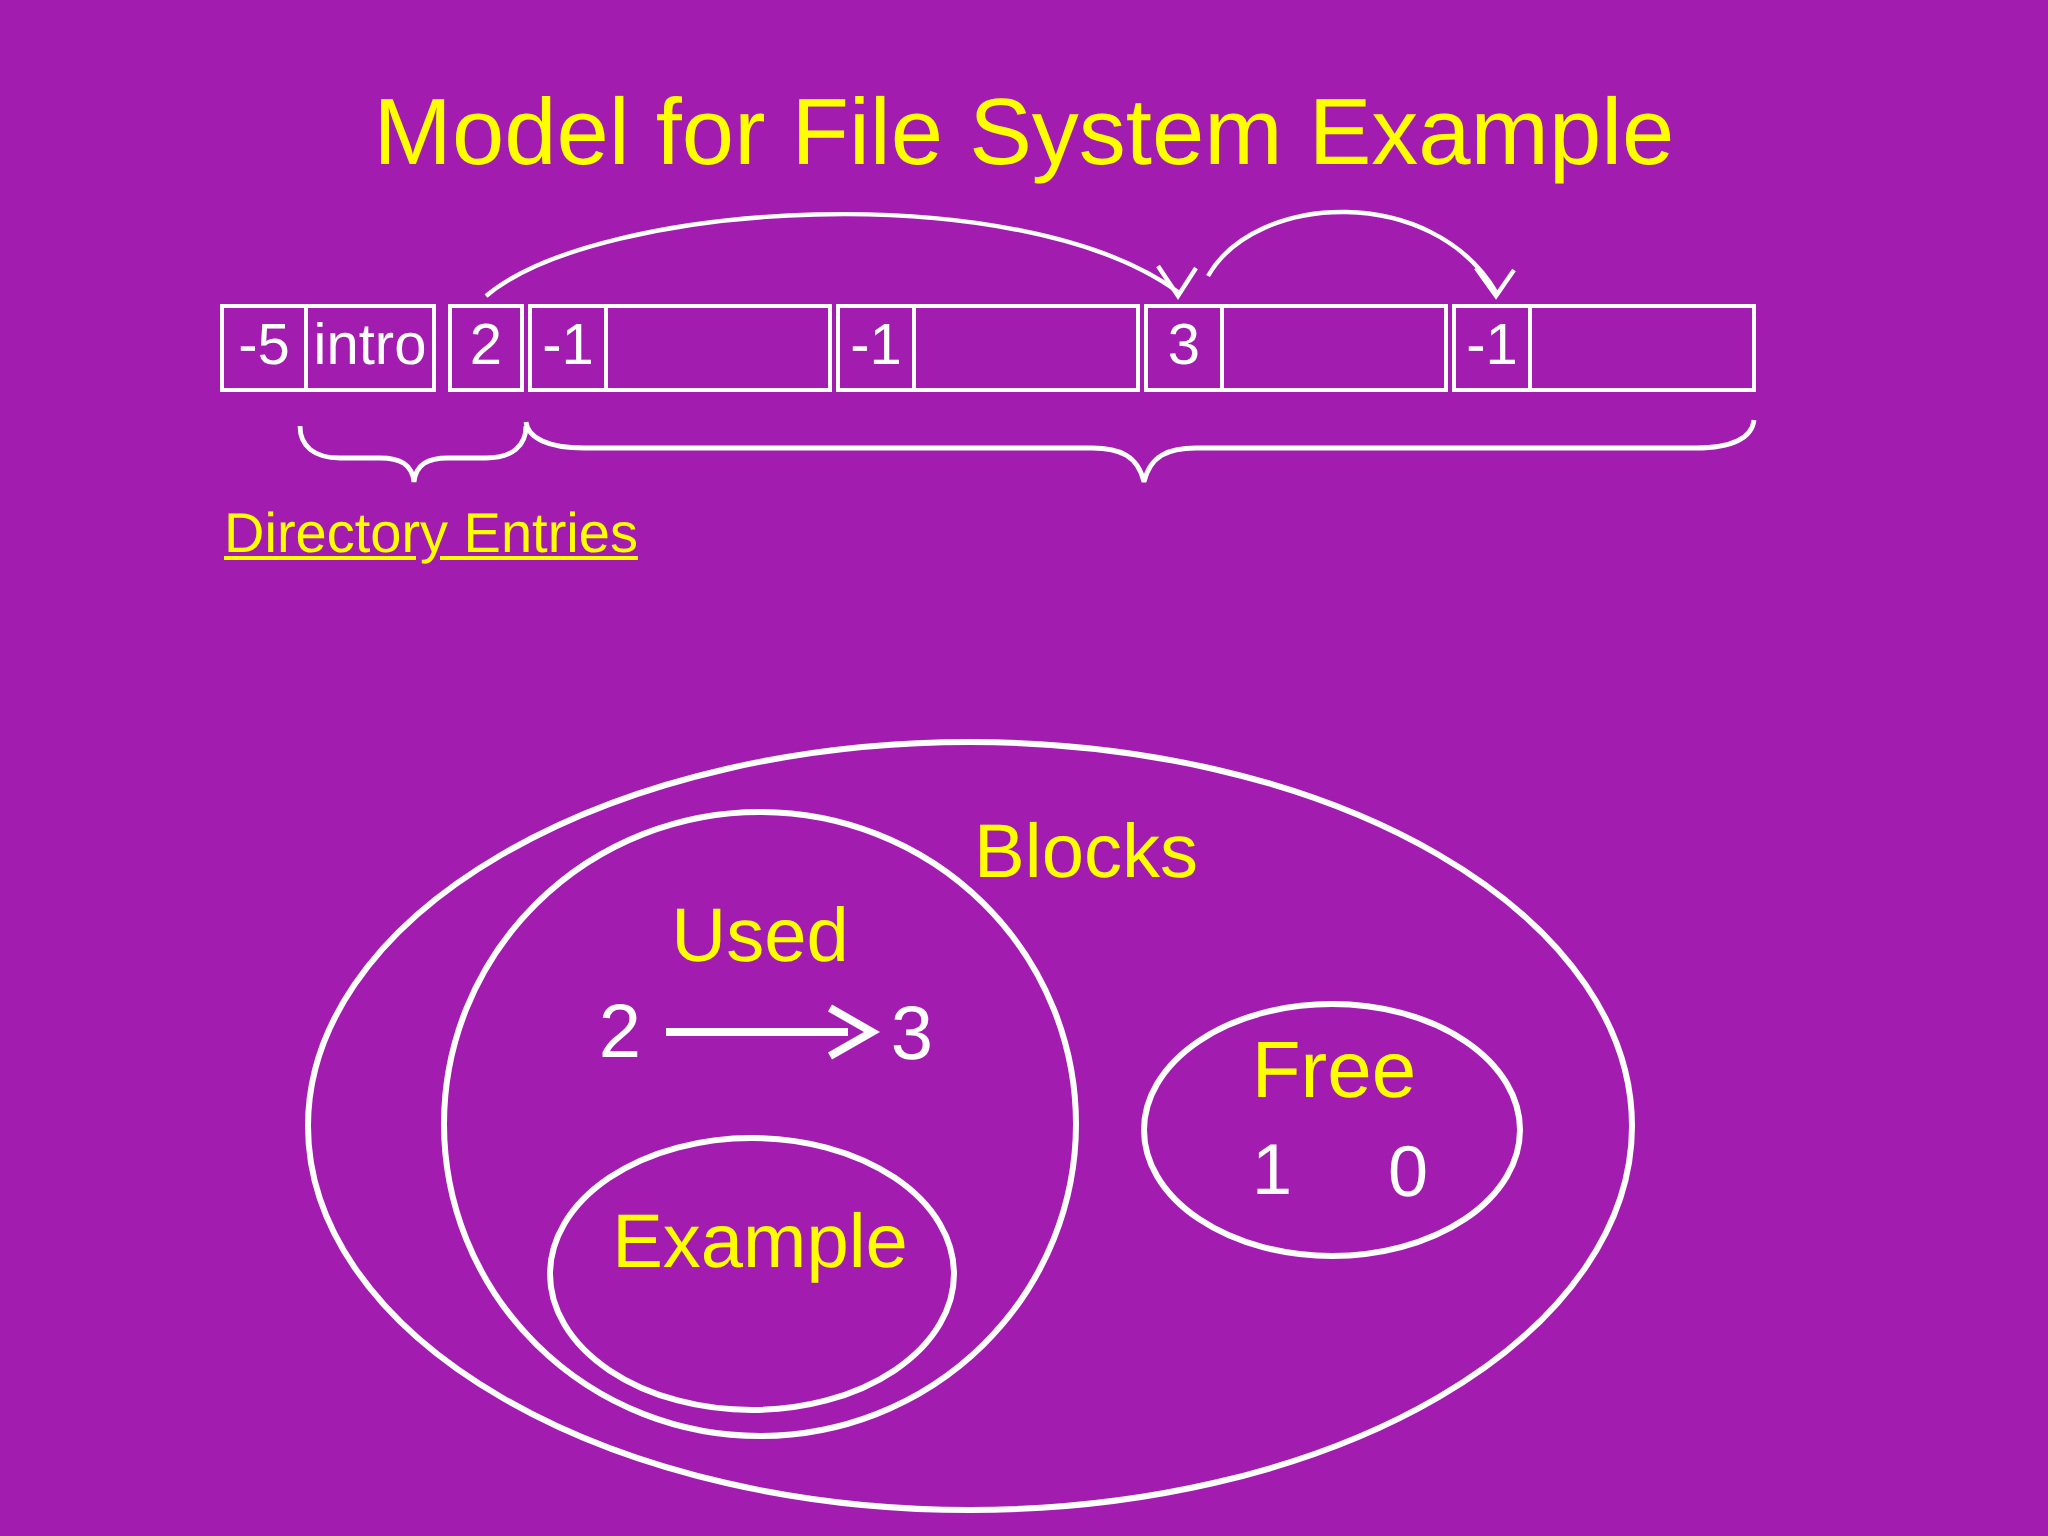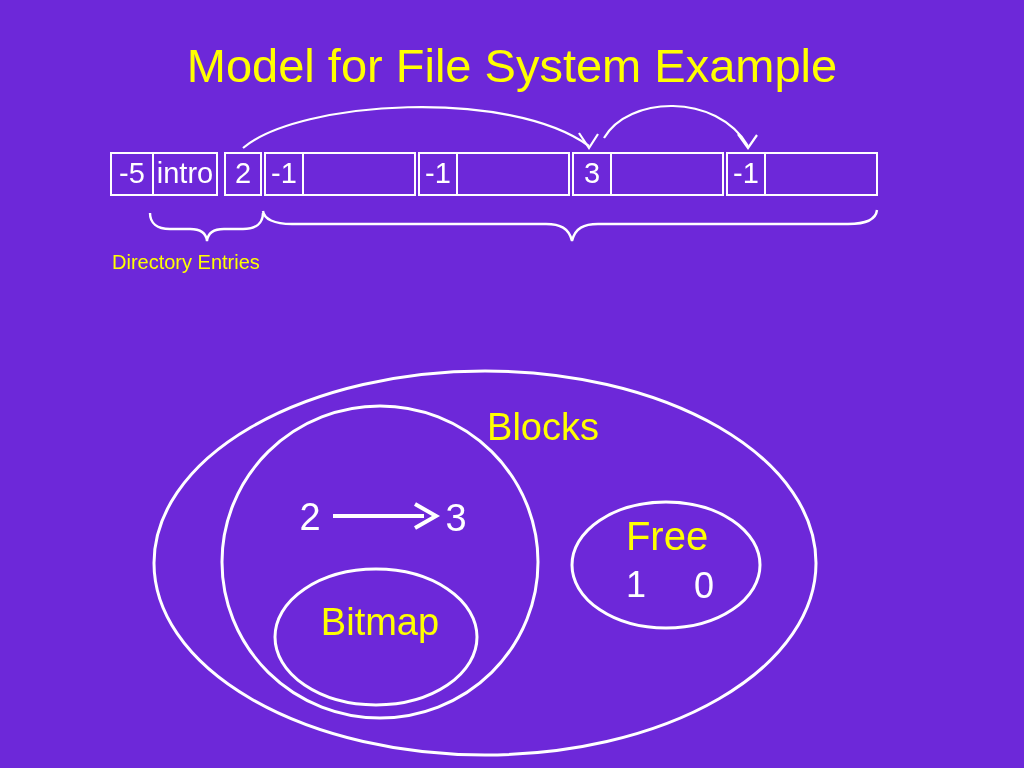--- a/index.html
+++ b/index.html
@@ -1,32 +1,32 @@
 <!DOCTYPE html>
 <html><head>
 <meta charset="utf-8">
 <style>
   html,body{margin:0;padding:0;}
   body{width:1024px;height:768px;overflow:hidden;background:#000099;}
   .slide{
-    position:relative;width:1024px;height:768px;background:#6d28d9;
+    position:relative;width:1024px;height:768px;background:#a21caf;
     font-family:"Liberation Sans", sans-serif;
   }
   .title{
     position:absolute;top:40px;left:0;width:1024px;
     text-align:center;color:#FFFF00;font-size:47px;line-height:52px;
     letter-spacing:0px;white-space:nowrap;
   }
   .cell{
     position:absolute;top:152px;height:44px;box-sizing:border-box;
     border:2.5px solid #FFFFFF;color:#FFFFFF;font-size:29px;line-height:38px;
     text-align:center;white-space:nowrap;
   }
   .ylabel{
-    position:absolute;color:#FFFF00;font-size:20px;white-space:nowrap;
+    position:absolute;color:#FFFF00;font-size:28px;white-space:nowrap;text-decoration:underline;
   }
   .vtext{
     position:absolute;transform:translate(-50%,-50%);white-space:nowrap;
     font-size:38px;
   }
   .yellow{color:#FFFF00;}
   .white{color:#FFFFFF;}
   svg{position:absolute;top:0;left:0;pointer-events:none;}
 </style>
 </head>
@@ -73,20 +73,21 @@
     <ellipse cx="485" cy="563" rx="331" ry="192" fill="none" stroke="#FFFFFF" stroke-width="3"></ellipse>
     <ellipse cx="380" cy="562" rx="158" ry="156" fill="none" stroke="#FFFFFF" stroke-width="3"></ellipse>
     <ellipse cx="376" cy="637" rx="101" ry="68" fill="none" stroke="#FFFFFF" stroke-width="3"></ellipse>
     <ellipse cx="666" cy="565" rx="94" ry="63" fill="none" stroke="#FFFFFF" stroke-width="3"></ellipse>
 
     <line x1="333" y1="516" x2="424" y2="516" stroke="#FFFFFF" stroke-width="4"></line>
     <path d="M 415 504 L 436 516 L 415 528" fill="none" stroke="#FFFFFF" stroke-width="4"></path>
   </svg>
 
   <div class="vtext yellow" style="left:543px;top:427px">Blocks</div>
+  <div class="vtext yellow" style="left:380px;top:469px">Used</div>
   <div class="vtext white" style="left:310px;top:517px">2</div>
   <div class="vtext white" style="left:456px;top:518px">3</div>
-  <div class="vtext yellow" style="left:380px;top:622px">Bitmap</div>
+  <div class="vtext yellow" style="left:380px;top:622px">Example</div>
   <div class="vtext yellow" style="left:667px;top:536px;font-size:40px">Free</div>
   <div class="vtext white" style="left:636px;top:585px;font-size:36px">1</div>
   <div class="vtext white" style="left:704px;top:586px;font-size:36px">0</div>
 
 </div>
 
 </body></html>

